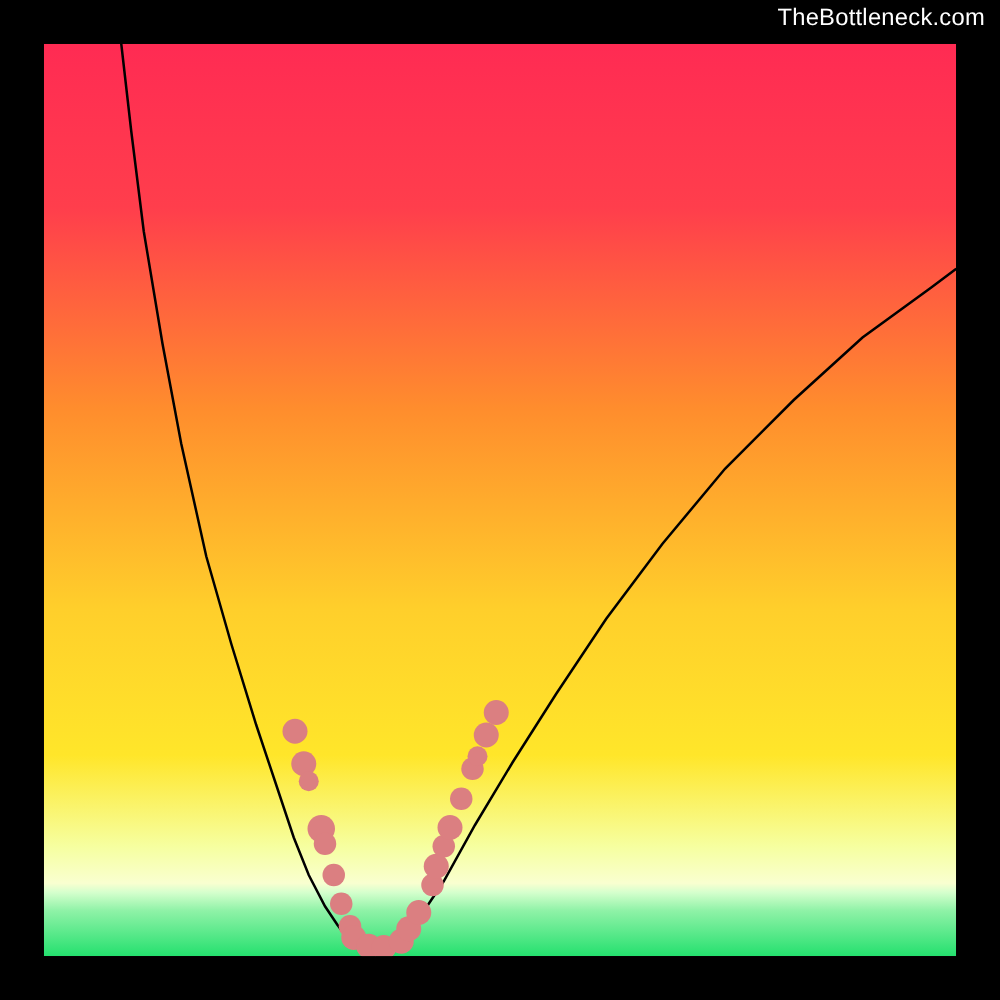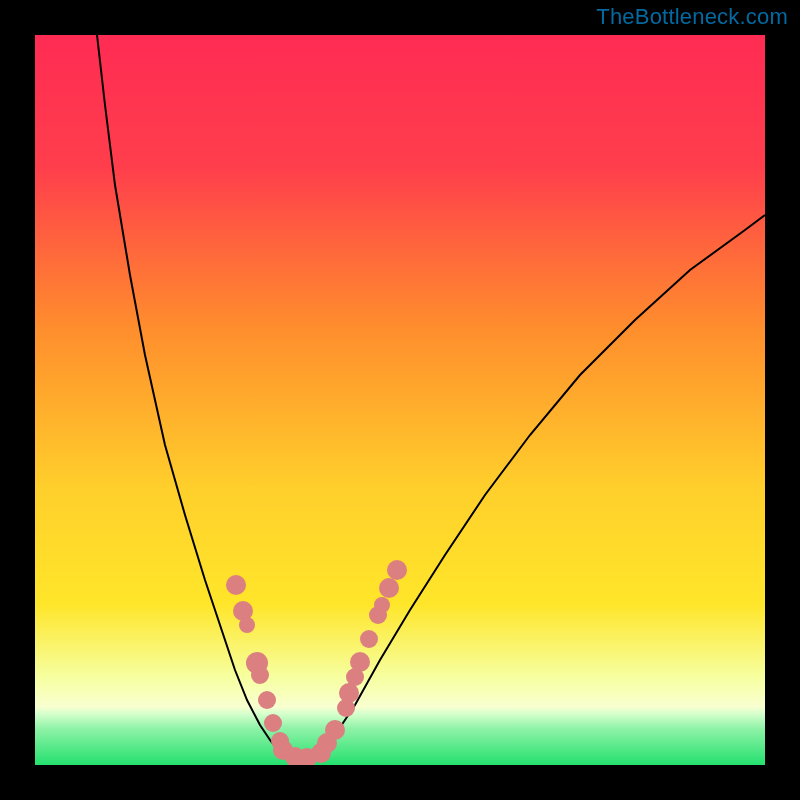--- a/index.html
+++ b/index.html
@@ -28,23 +28,23 @@
   .gradient-bg {
     position: absolute;
     left: 0; top: 0;
     width: 100%;
     height: 100%;
   }
   .watermark {
     position: absolute;
     top: 4px;
     right: 12px;
-    font-size: 22px;
+    font-size: 19px;
     font-weight: 500;
-    color: #0369a1;
+    color: #ffffff;
     letter-spacing: 0.2px;
   }
   svg.curve-layer {
     position: absolute;
     left: 0; top: 0;
     width: 100%;
     height: 100%;
   }
   .dot {
     fill: #db7f81;

